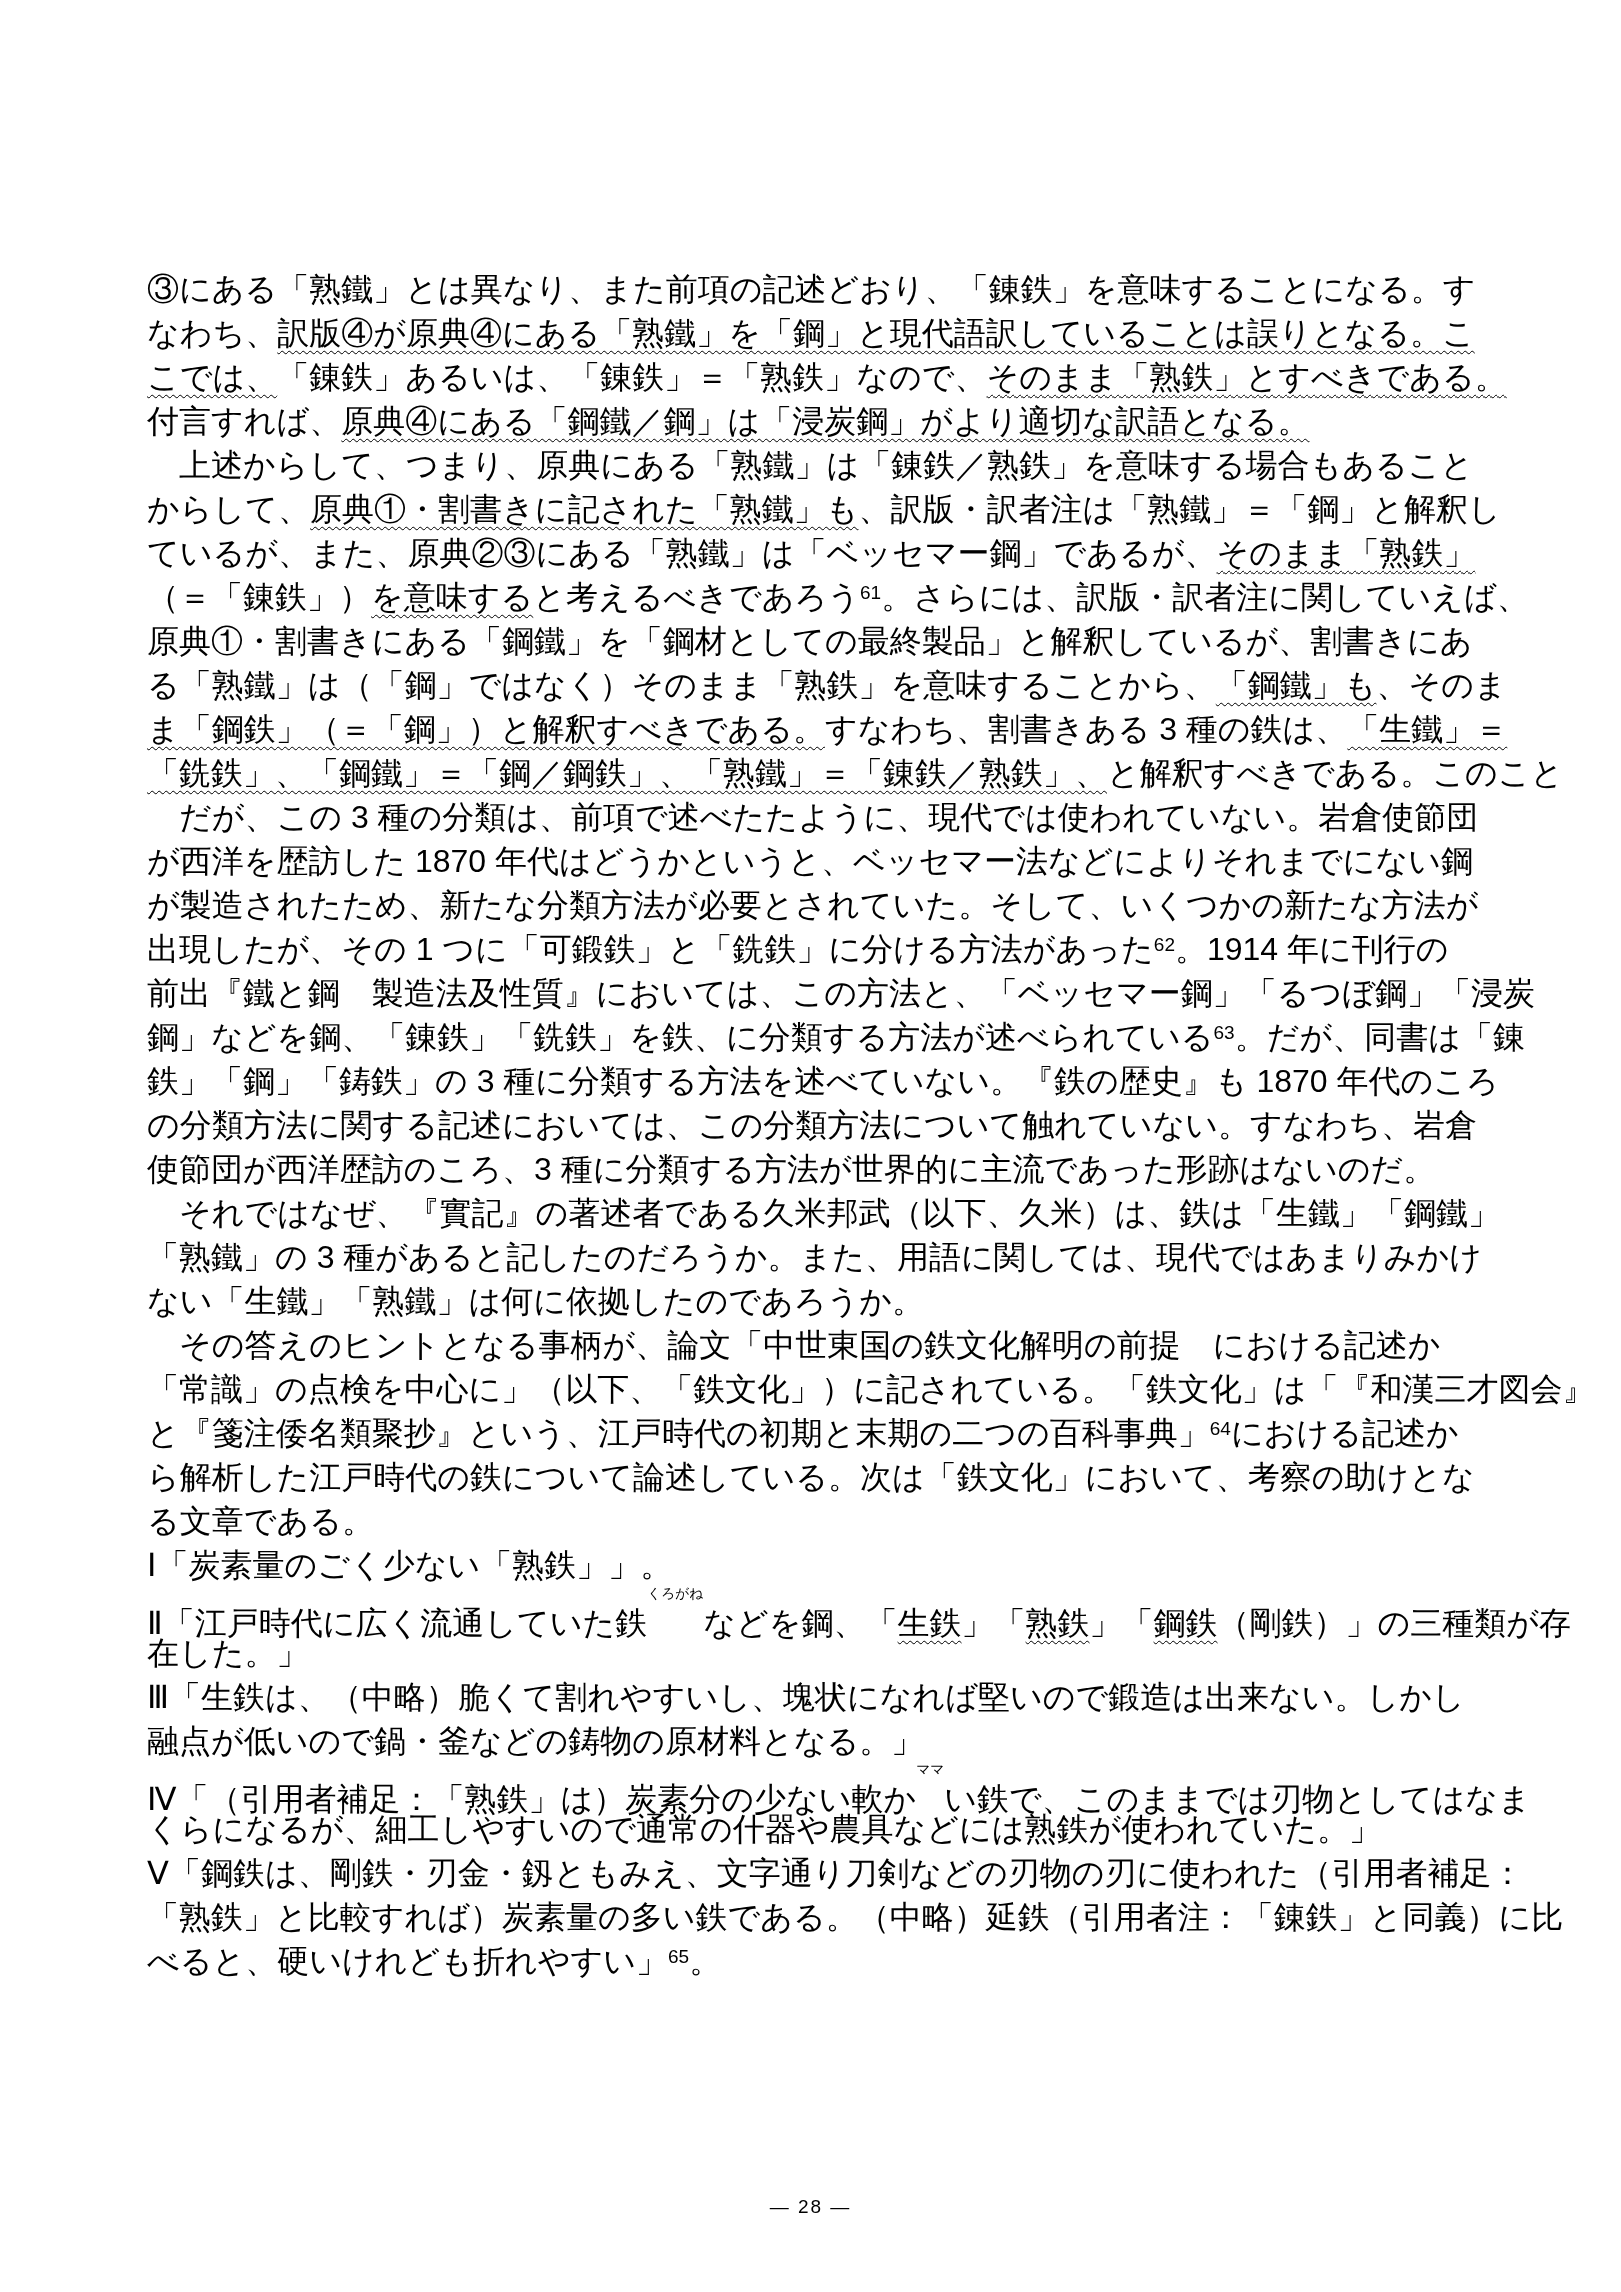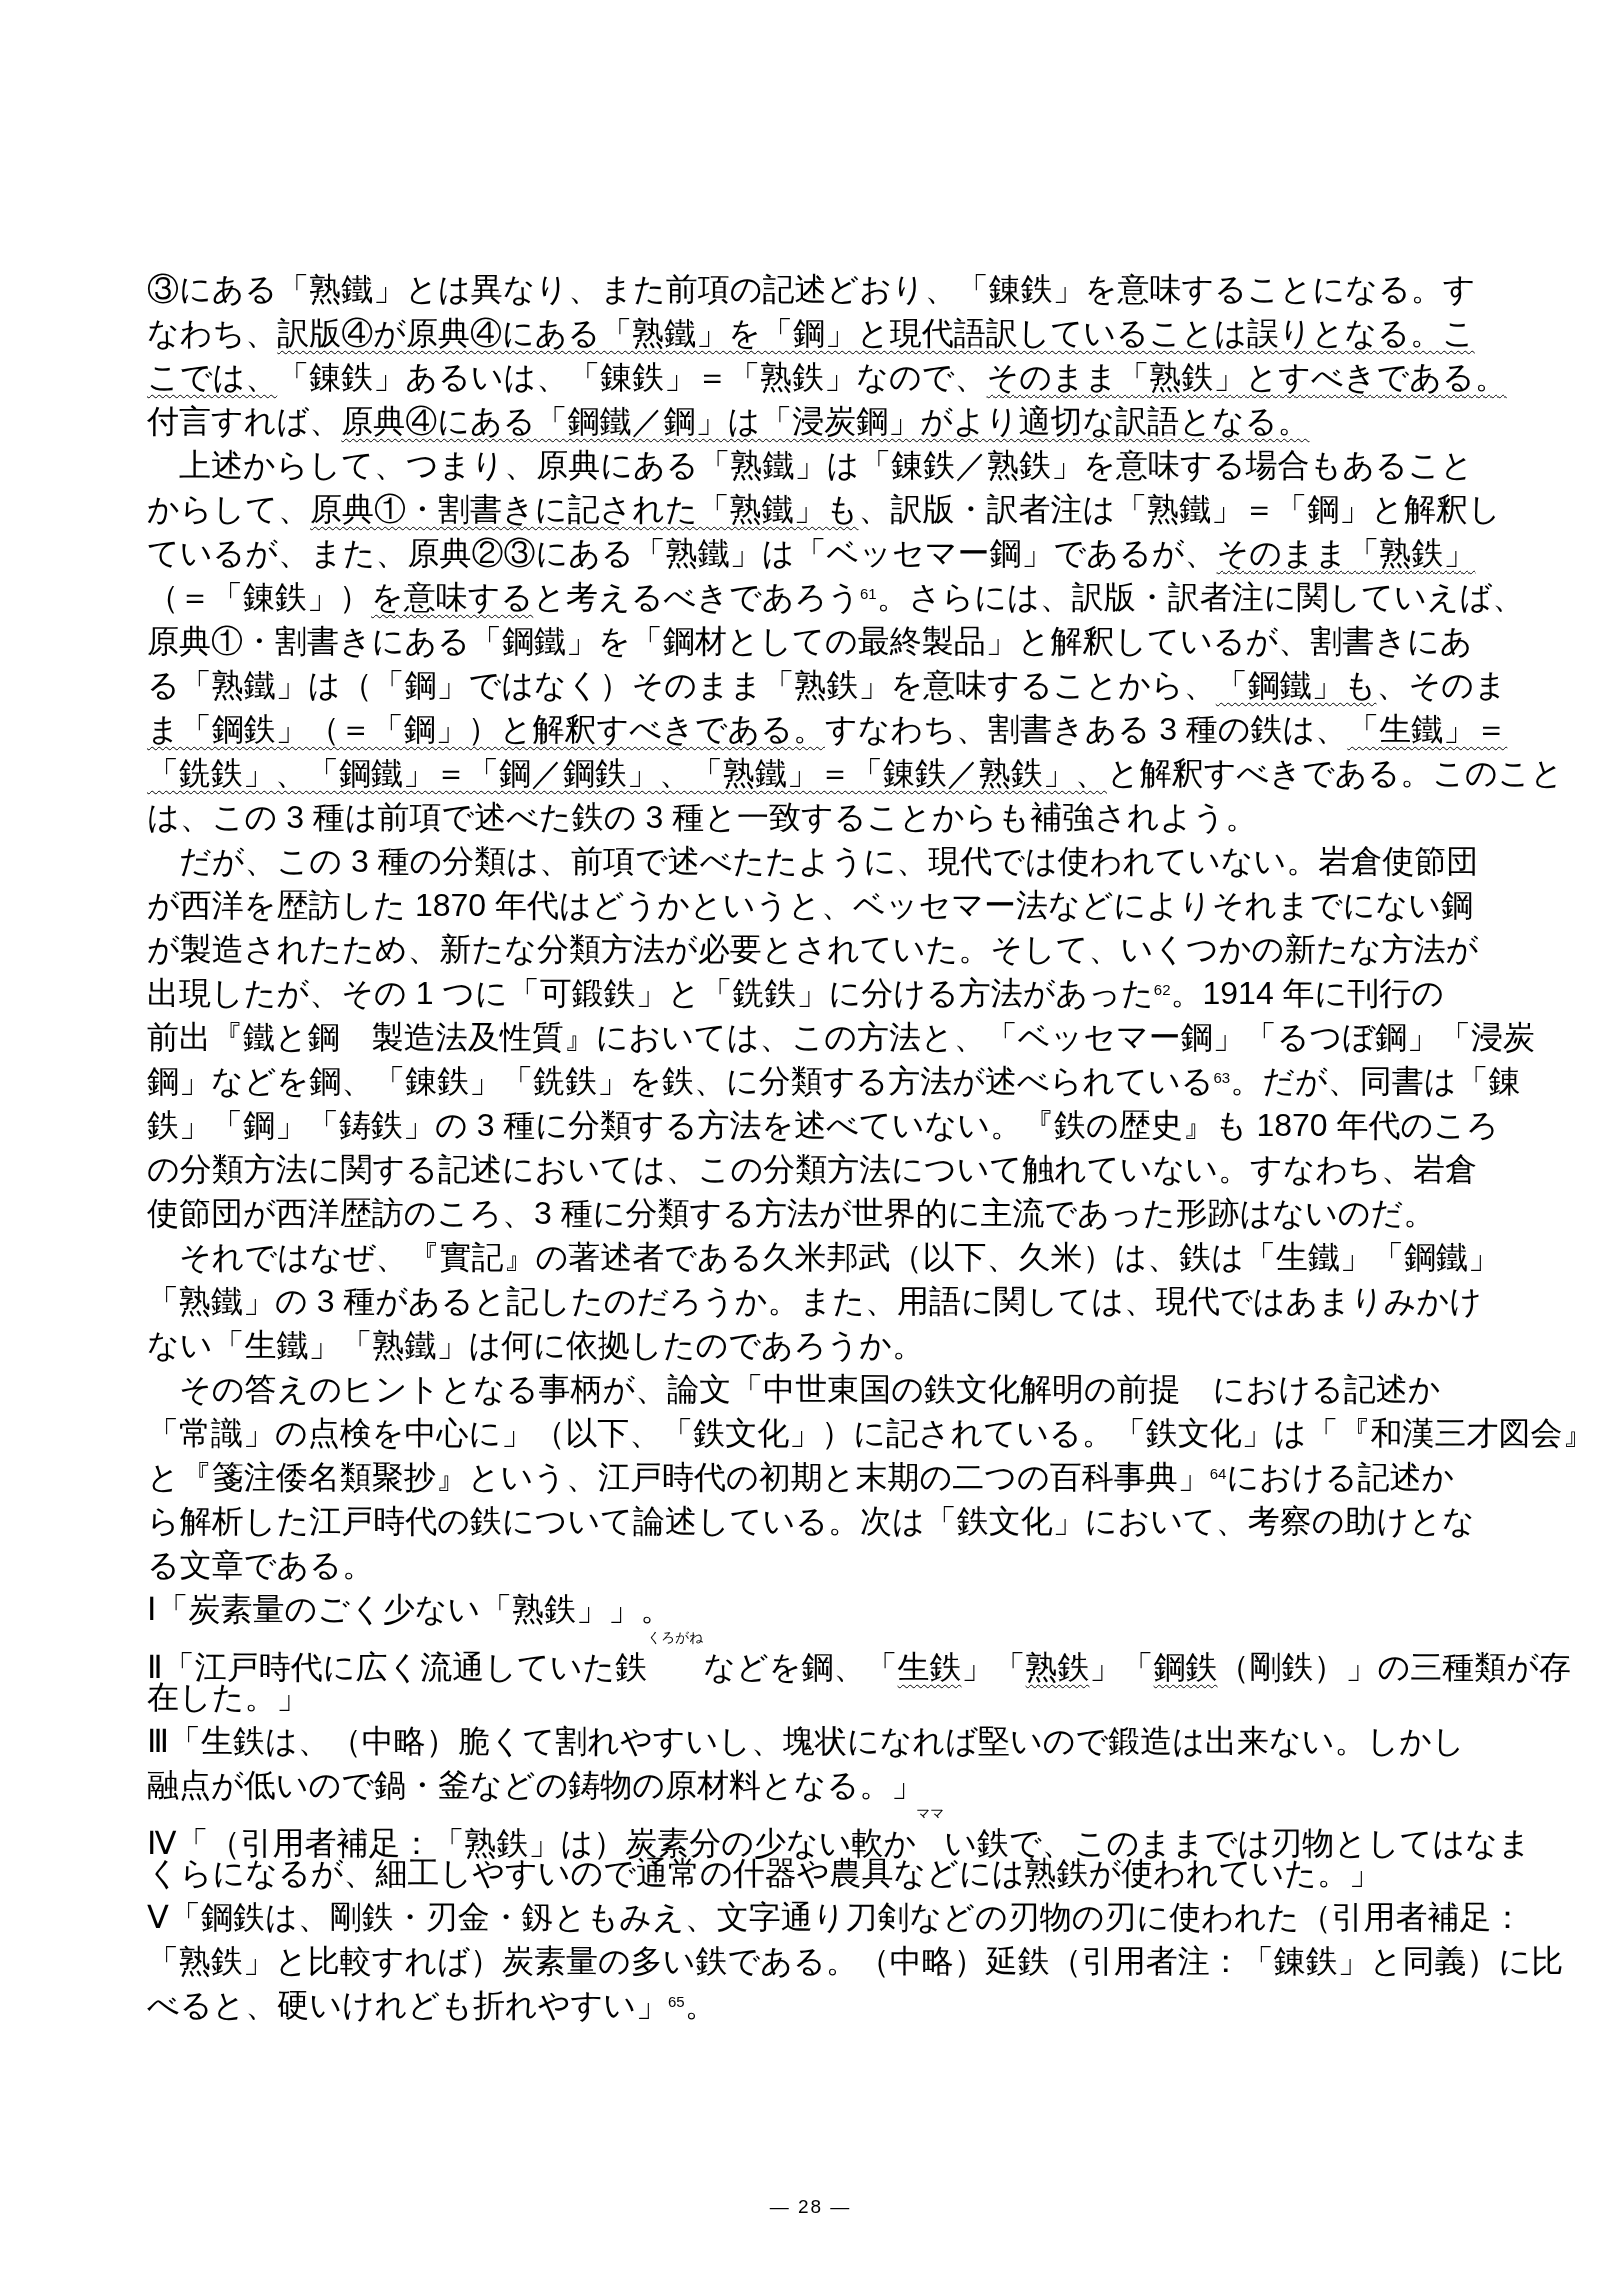--- a/index.html
+++ b/index.html
@@ -34,21 +34,21 @@
   }
   .wavy {
     text-decoration-line: underline;
     text-decoration-style: wavy;
     text-decoration-thickness: 1.3px;
     text-underline-offset: 5.9px;
     text-decoration-skip-ink: none;
     margin-top: 40px;
   }
   sup.fnref {
-    font-size: 15px;
+    font-size: 19px;
     line-height: 0;
     vertical-align: 8.8px;
     letter-spacing: 0;
   }
   ruby {
     ruby-position: over;
   }
   ruby rt {
     font-size: 13.7px;
     line-height: 1;
@@ -76,21 +76,20 @@
       <div class="line"><span class="wavy">こでは、</span><span>「錬鉄」あるいは、「錬鉄」＝「熟鉄」なので、</span><span class="wavy">そのまま「熟鉄」とすべきである。</span></div>
       <div class="line"><span>付言すれば、</span><span class="wavy">原典④にある「鋼鐵／鋼」は「浸炭鋼」がより適切な訳語となる。</span></div>
       <div class="line"><span>　上述からして、つまり、原典にある「熟鐵」は「錬鉄／熟鉄」を意味する場合もあること</span></div>
       <div class="line"><span>からして、</span><span class="wavy">原典①・割書きに記された「熟鐵」も</span><span>、訳版・訳者注は「熟鐵」＝「鋼」と解釈し</span></div>
       <div class="line"><span>ているが、また、原典②③にある「熟鐵」は「ベッセマー鋼」であるが、</span><span class="wavy">そのまま「熟鉄」</span></div>
       <div class="line"><span>（＝「錬鉄」）</span><span class="wavy">を意味する</span><span>と考えるべきであろう</span><sup class="fnref">61</sup><span>。さらには、訳版・訳者注に関していえば、</span></div>
       <div class="line"><span>原典①・割書きにある「鋼鐵」を「鋼材としての最終製品」と解釈しているが、割書きにあ</span></div>
       <div class="line"><span>る「熟鐵」は（「鋼」ではなく）そのまま「熟鉄」を意味することから、</span><span class="wavy">「鋼鐵」も</span><span>、そのま</span></div>
       <div class="line"><span class="wavy">ま「鋼鉄」（＝「鋼」）と解釈すべきである。</span><span>すなわち、割書きある 3 種の鉄は、</span><span class="wavy">「生鐵」＝</span></div>
       <div class="line"><span class="wavy">「銑鉄」、「鋼鐵」＝「鋼／鋼鉄」、「熟鐵」＝「錬鉄／熟鉄」、</span><span>と解釈すべきである。このこと</span></div>
-      <div class="line"><span>は、この 3 種は前項で述べた鉄の 3 種と一致することからも補強されよう。</span></div>
       <div class="line"><span>　だが、この 3 種の分類は、前項で述べたたように、現代では使われていない。岩倉使節団</span></div>
       <div class="line"><span>が西洋を歴訪した 1870 年代はどうかというと、ベッセマー法などによりそれまでにない鋼</span></div>
       <div class="line"><span>が製造されたため、新たな分類方法が必要とされていた。そして、いくつかの新たな方法が</span></div>
       <div class="line"><span>出現したが、その 1 つに「可鍛鉄」と「銑鉄」に分ける方法があった</span><sup class="fnref">62</sup><span>。1914 年に刊行の</span></div>
       <div class="line"><span>前出『鐵と鋼　製造法及性質』においては、この方法と、「ベッセマー鋼」「るつぼ鋼」「浸炭</span></div>
       <div class="line"><span>鋼」などを鋼、「錬鉄」「銑鉄」を鉄、に分類する方法が述べられている</span><sup class="fnref">63</sup><span>。だが、同書は「錬</span></div>
       <div class="line"><span>鉄」「鋼」「鋳鉄」の 3 種に分類する方法を述べていない。『鉄の歴史』も 1870 年代のころ</span></div>
       <div class="line"><span>の分類方法に関する記述においては、この分類方法について触れていない。すなわち、岩倉</span></div>
       <div class="line"><span>使節団が西洋歴訪のころ、3 種に分類する方法が世界的に主流であった形跡はないのだ。</span></div>
       <div class="line"><span>　それではなぜ、『實記』の著述者である久米邦武（以下、久米）は、鉄は「生鐵」「鋼鐵」</span></div>

